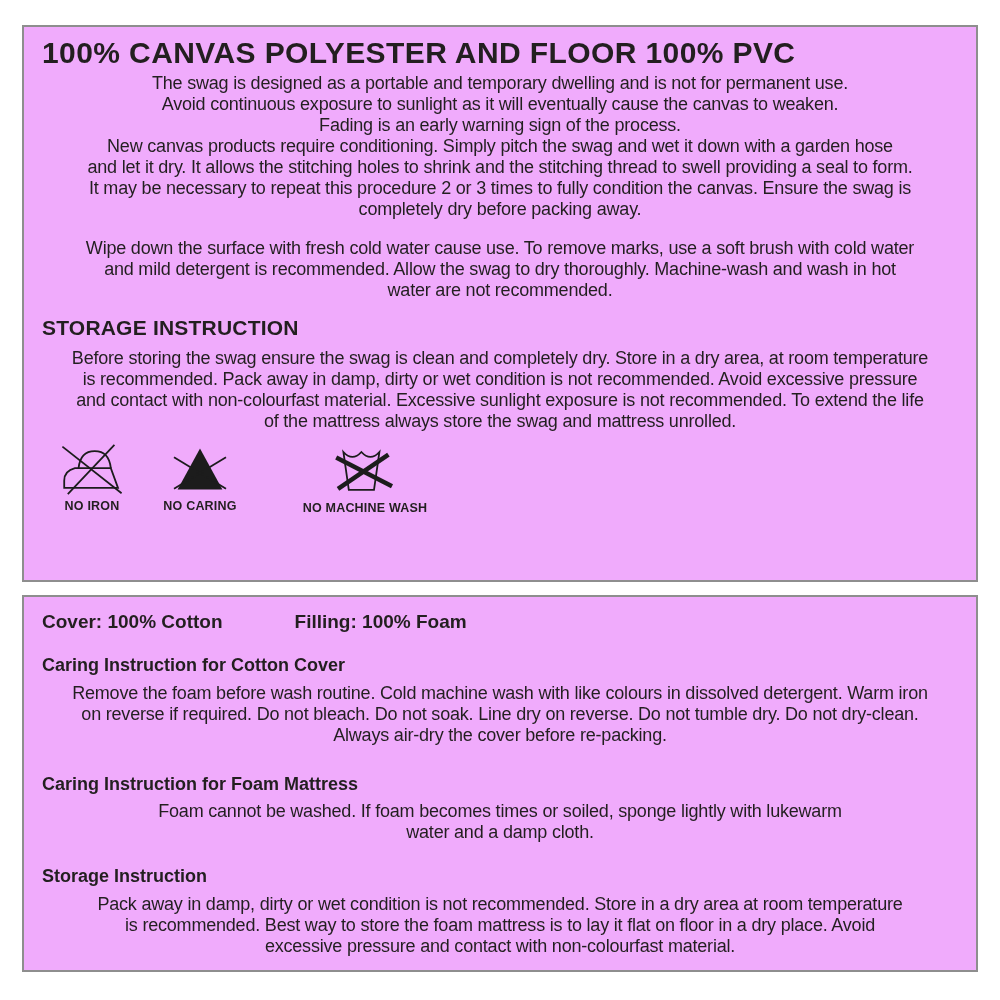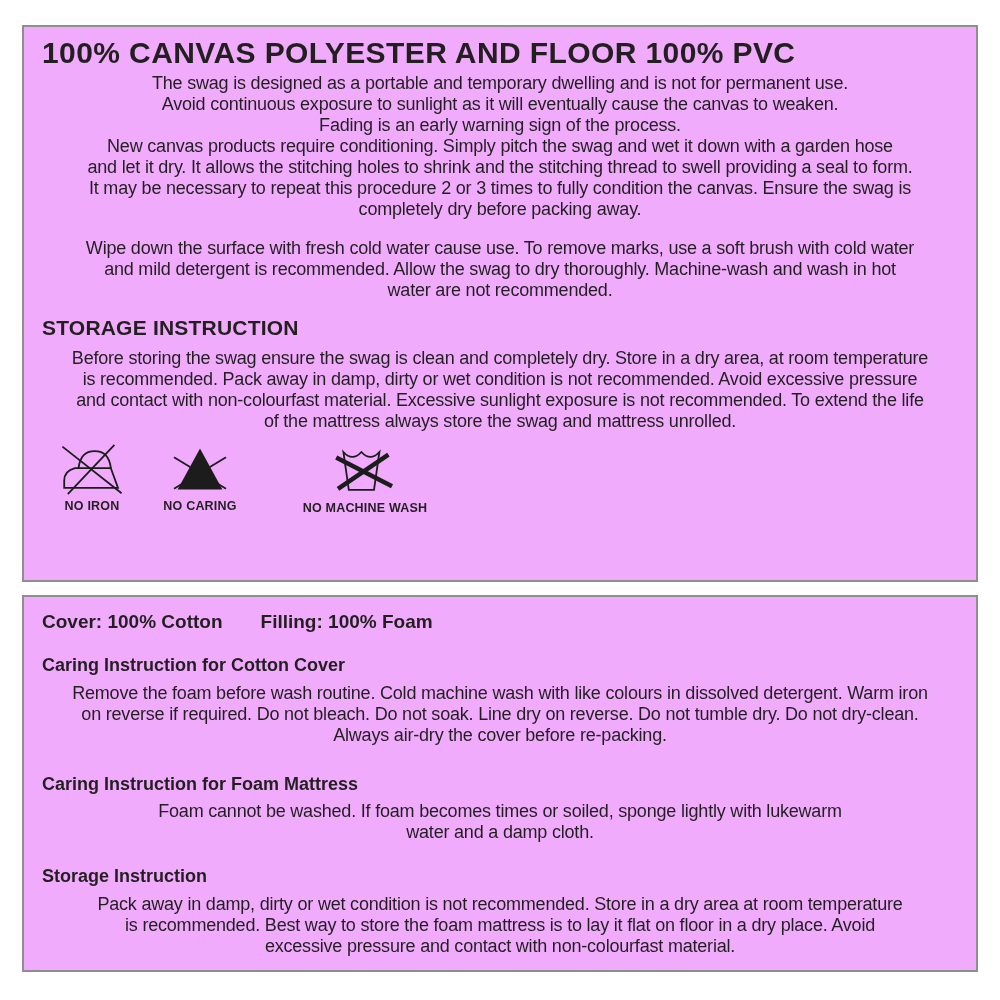--- a/index.html
+++ b/index.html
@@ -72,21 +72,21 @@
   .sym-3 { width: 150px; }
   .sym-4 { width: 170px; margin-left: 22px; }
   .stroke-icon { stroke: #1c1c1c; fill: none; stroke-width: 2; }
   .fill-icon { fill: #1c1c1c; }
 
   .composition-line {
     font-size: 19px;
     font-weight: bold;
     margin: 14px 0 0 0;
   }
-  .composition-line .cover-part { margin-right: 38px; }
+  .composition-line .cover-part { margin-right: 72px; }
   h2.section-title {
     font-size: 18px;
     font-weight: bold;
     margin: 22px 0 7px 0;
     line-height: 1.15;
   }
   h2.foam-title { margin-top: 28px; }
   h2.storage-title { margin-top: 23px; }
 </style>
 </head>

